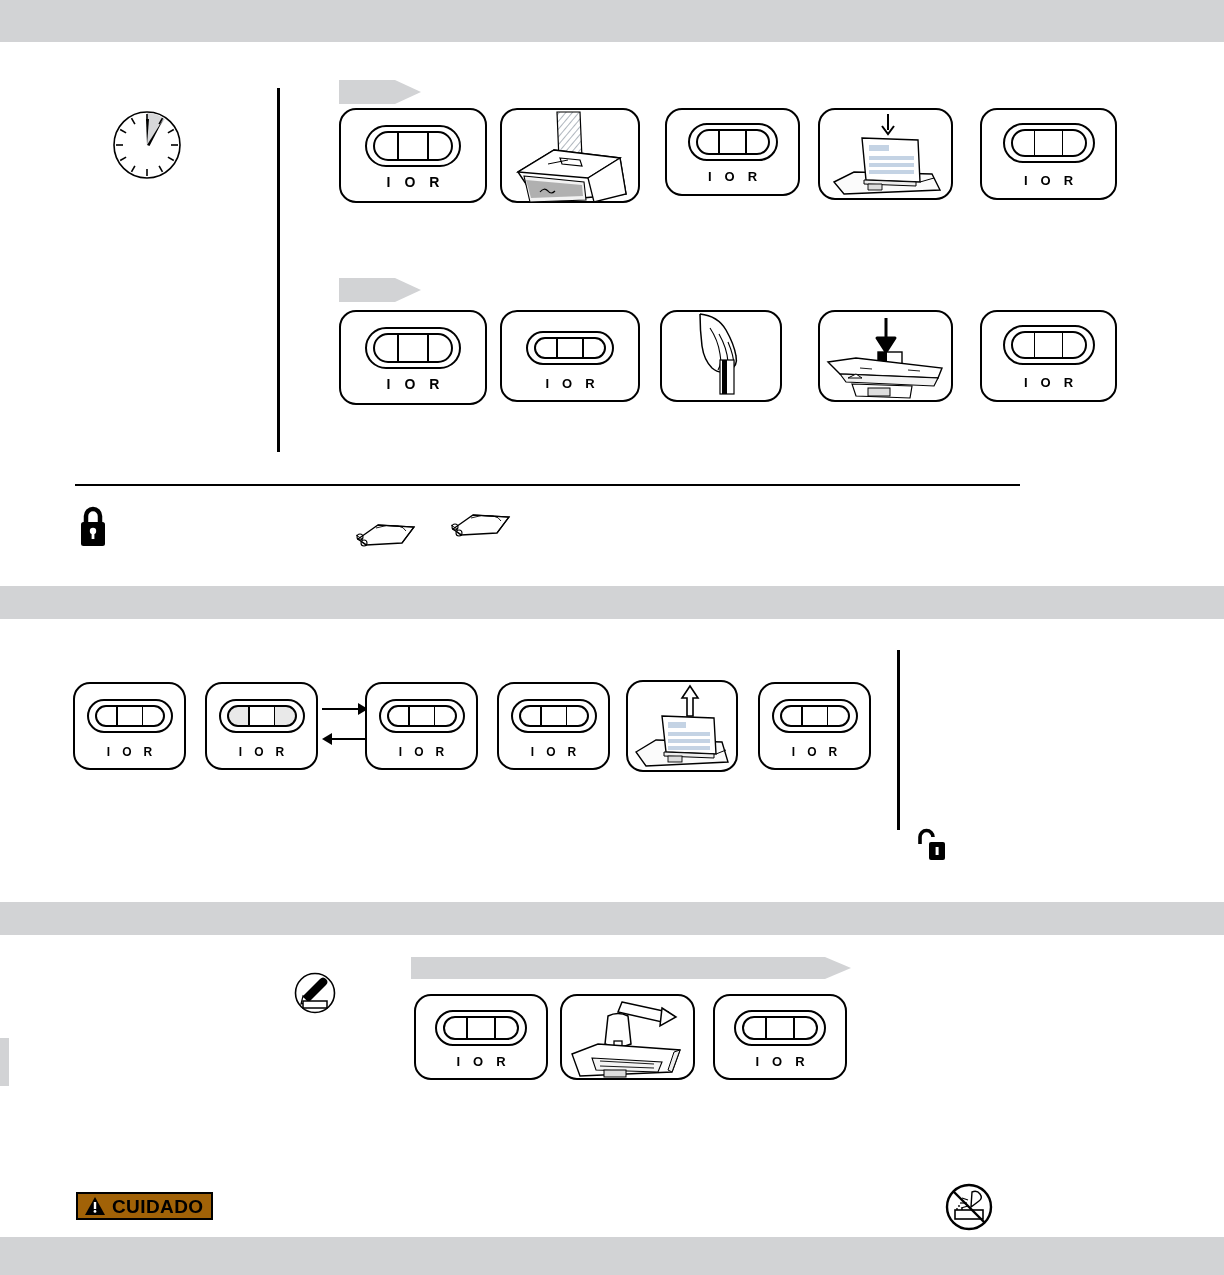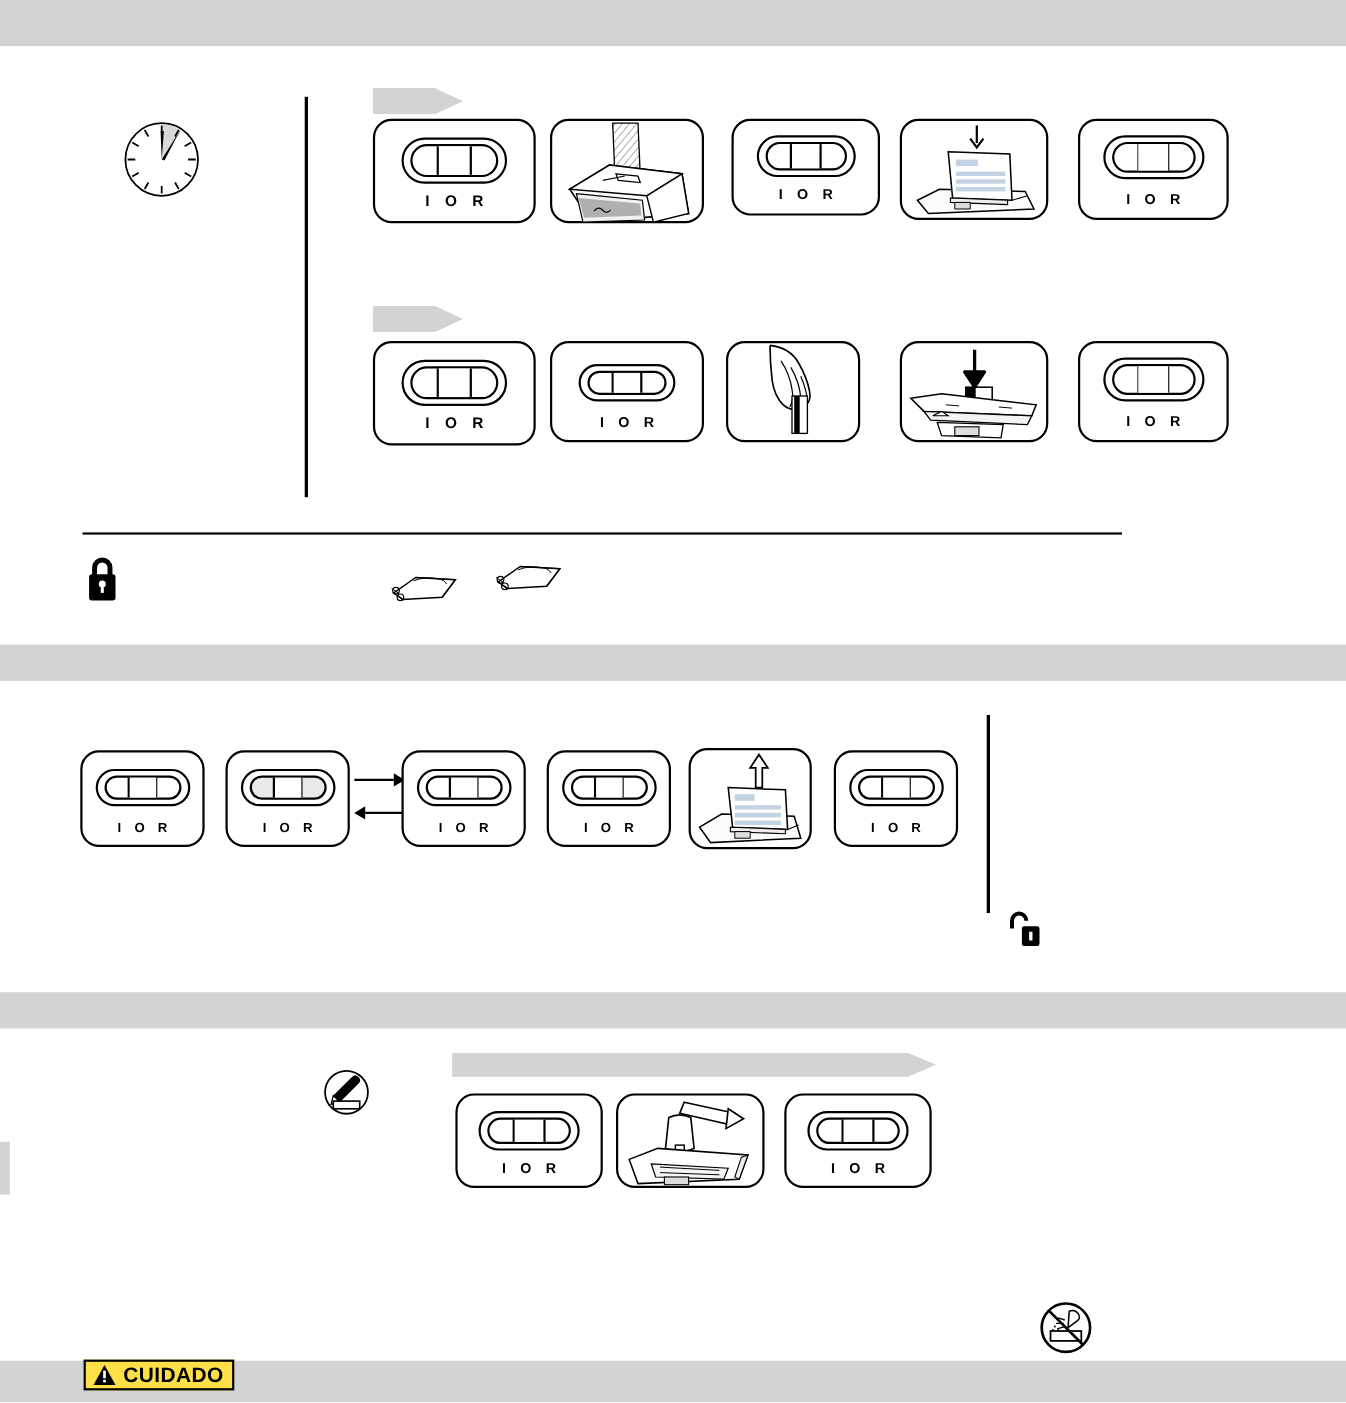--- a/index.html
+++ b/index.html
@@ -115,26 +115,25 @@
     clip-path: polygon(0 0, calc(100% - 26px) 0, 100% 50%, calc(100% - 26px) 100%, 0 100%);
   }
 
   
   .art { position: absolute; }
 
   .caution-box {
     position: absolute;
     box-sizing: border-box;
     border: 2.4px solid #000;
-    background: #fde047;
+    background: #a16207;
     display: flex;
     align-items: center;
     gap: 6px;
     padding: 2px 8px 2px 6px;
-    margin-top: 44px;
   }
   .caution-label {
     font-weight: bold;
     font-size: 19px;
     letter-spacing: 0.4px;
     color: #000;
     font-family: "Liberation Sans", sans-serif;
     line-height: 1;
   }
 </style>

